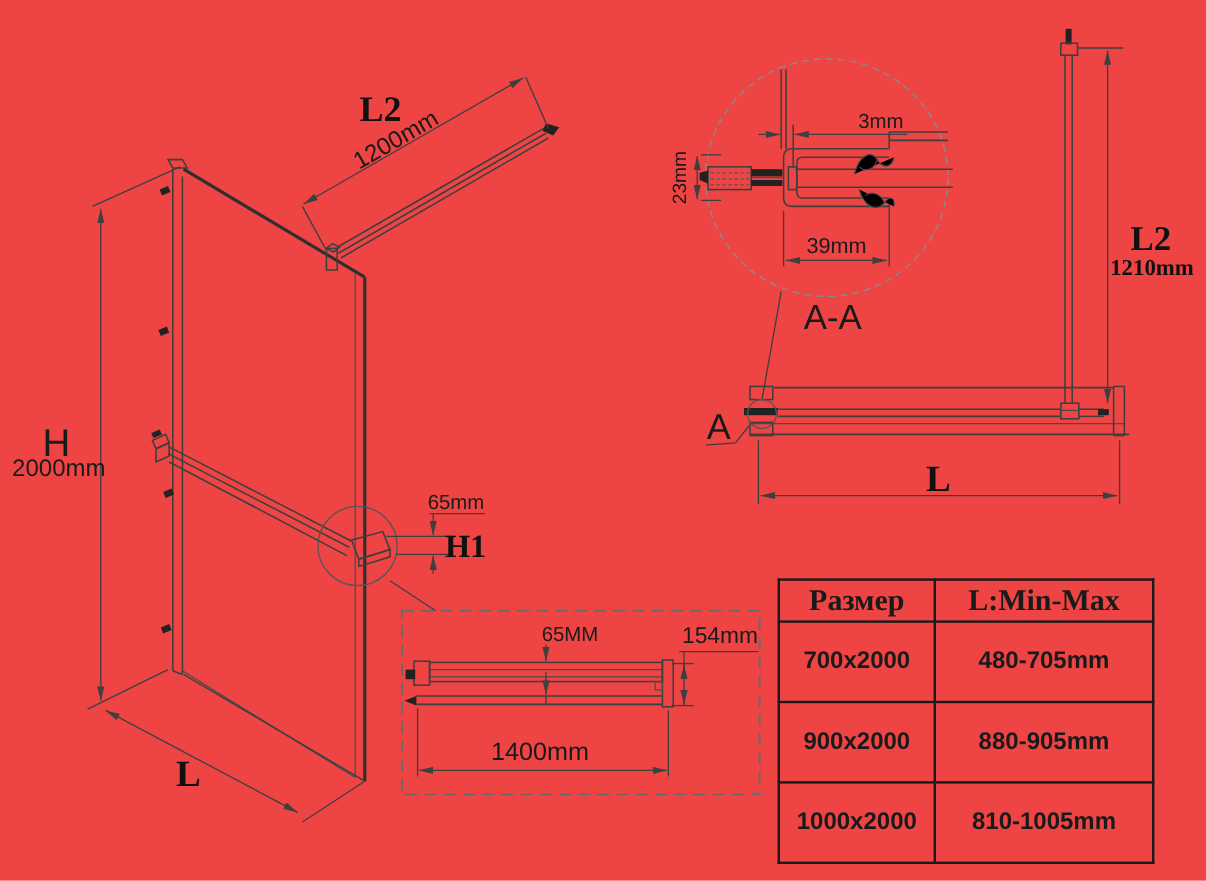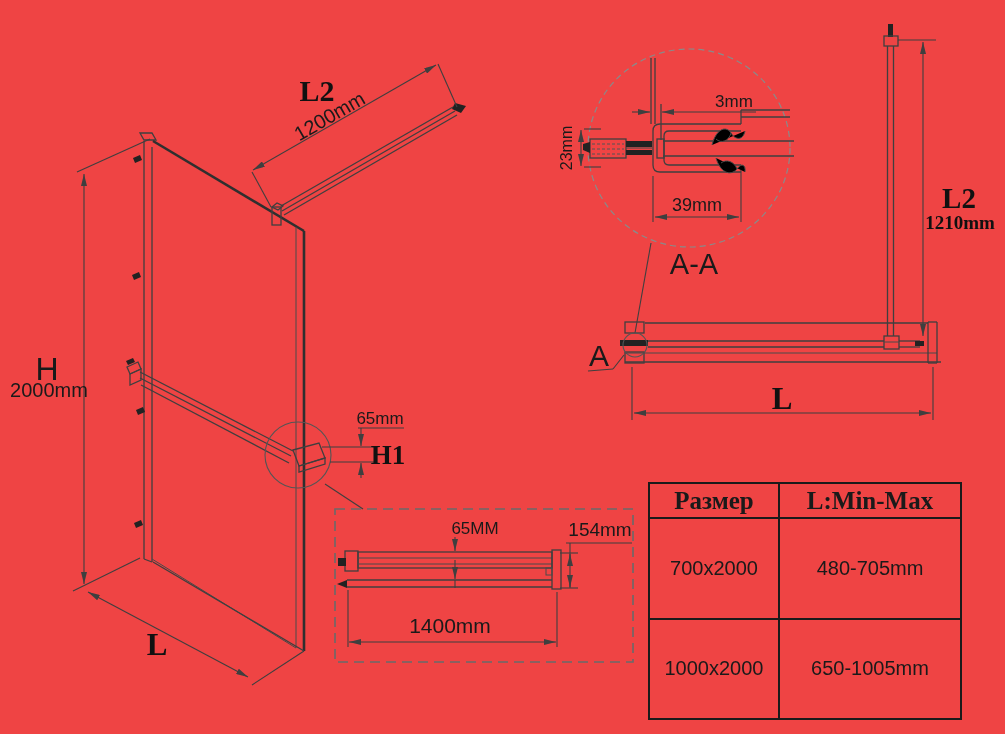--- a/index.html
+++ b/index.html
@@ -15,21 +15,21 @@
   .hatch{stroke:#555;stroke-width:1;stroke-dasharray:3 2;fill:none;}
   .blk{fill:#222;stroke:none;}
   .ts{font-family:"Liberation Sans",sans-serif;fill:#1a1a1a;}
   .tb{font-family:"Liberation Serif",serif;font-weight:bold;fill:#111;}
   
   #size-table{position:absolute;left:648px;top:482px;width:314px;height:238px;}
   #size-table table{border-collapse:collapse;width:100%;height:100%;table-layout:fixed;}
   #size-table td,#size-table th{border:2px solid #1a1a1a;text-align:center;vertical-align:middle;
       padding:0;color:#1a1a1a;}
   #size-table th{font-family:"Liberation Serif",serif;font-size:25px;font-weight:bold;height:33px;}
-  #size-table td{font-family:"Liberation Sans",sans-serif;font-size:20px;}
+  #size-table td{font-family:"Liberation Sans",sans-serif;font-size:20px;font-weight:bold;}
   #size-table col.c1{width:130px;}
 </style>
 </head>
 <body>
 
 <div id="stage">
 
 <svg width="1005" height="734" viewBox="0 0 1005 734">
   <defs>
     <marker id="arr" viewBox="0 0 12 6" markerWidth="12" markerHeight="6" refX="12" refY="3" orient="auto-start-reverse" markerUnits="userSpaceOnUse">
@@ -262,20 +262,24 @@
         <th>Размер</th>
         <th>L:Min-Max</th>
       </tr>
     </thead>
     <tbody>
       <tr>
         <td>700x2000</td>
         <td>480-705mm</td>
       </tr>
       <tr>
+        <td>900x2000</td>
+        <td>880-905mm</td>
+      </tr>
+      <tr>
         <td>1000x2000</td>
-        <td>650-1005mm</td>
+        <td>810-1005mm</td>
       </tr>
     </tbody>
   </table>
 </div>
 
 </div>
 
 </body></html>

